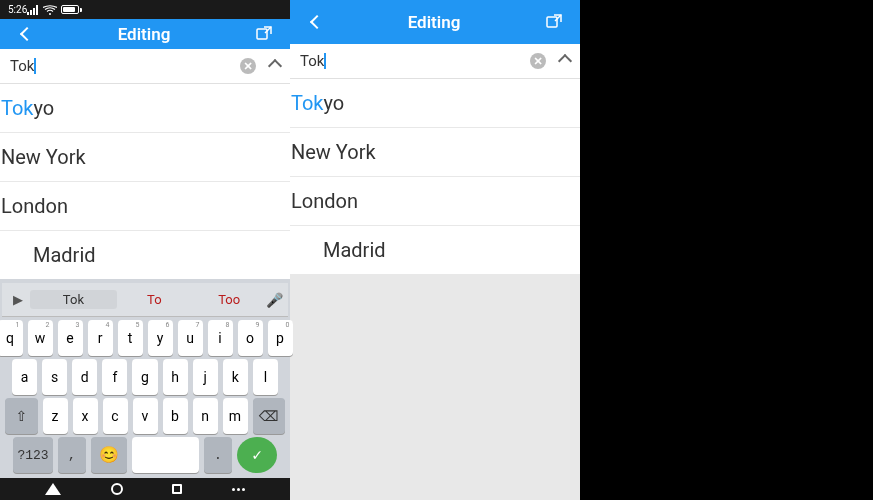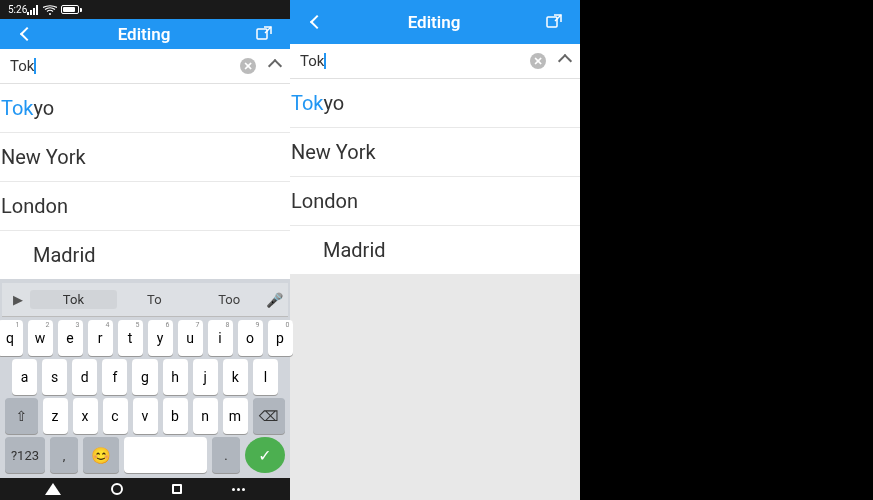--- a/index.html
+++ b/index.html
@@ -226,21 +226,21 @@
       display: flex;
       align-items: center;
       justify-content: center;
       color: #555;
       font-size: 13px;
     }
     .kbd-suggest-word {
       flex: 1;
       text-align: center;
       font-size: 13px;
-      color: #404040;
+      color: #b91c1c;
       cursor: pointer;
     }
     .kbd-suggest-word.active {
       color: #333;
       background: rgba(0,0,0,0.05);
       border-radius: 3px;
       padding: 2px 6px;
     }
     .kbd-mic {
       font-size: 14px;
@@ -278,21 +278,22 @@
     .kbd-key.special {
       background: #b0b6be;
       color: #333;
       min-width: 30px;
       flex: 1.3;
     }
     .kbd-bottom-row {
       display: flex;
       align-items: center;
       gap: 5px;
-      margin: 3px 3px;
+      margin: 3px 11px;
+      font-family: Liberation Mono, monospace;
     }
     .kbd-num-btn {
       background: #b0b6be;
       height: 36px;
       min-width: 40px;
       border-radius: 4px;
       display: flex;
       align-items: center;
       justify-content: center;
       font-size: 13px;

